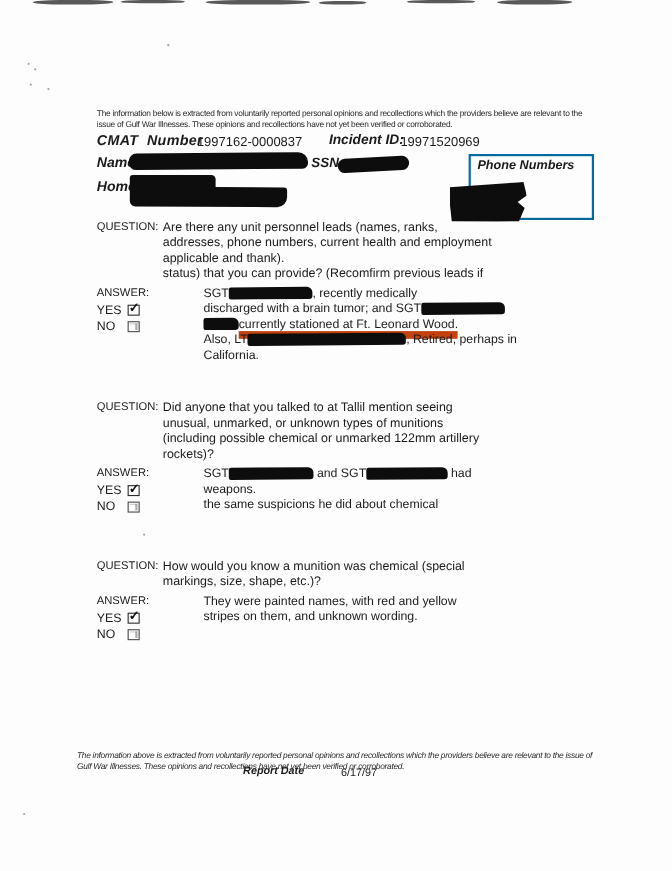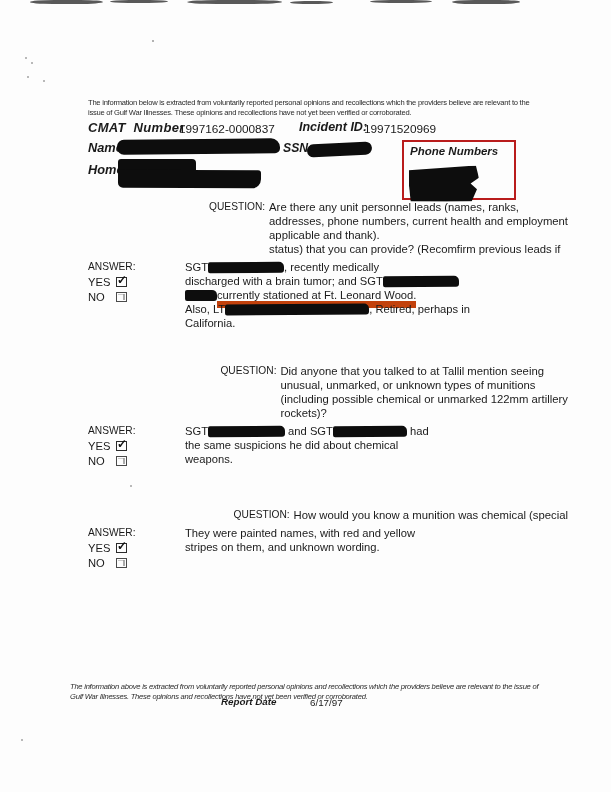--- a/index.html
+++ b/index.html
@@ -39,30 +39,30 @@
   
   .redact{position:absolute;background:var(--redaction,#0d0d0d);}
   .name-redact{left:117px;top:139px;width:163px;height:15px;border-radius:7px 9px 5px 7px;transform:rotate(-.5deg);}
   .ssn-redact{left:307px;top:143px;width:65px;height:13px;border-radius:7px;transform:rotate(-3deg);}
   .home-redact-a{left:118px;top:159px;width:78px;height:14px;border-radius:3px 4px 0 0;}
   .home-redact-b{left:118px;top:170px;width:143px;height:18px;border-radius:2px 3px 9px 5px;transform:rotate(.3deg);}
   .phone-redact{left:409px;top:166px;width:70px;height:36px;transform:rotate(-1deg);
     clip-path:polygon(0% 10%,96% 0%,100% 34%,88% 50%,97% 66%,89% 100%,2% 96%,0% 55%);}
 
   
-  .phone-box{left:402px;top:140px;width:110px;height:56px;border:2px solid #b91c1c;background:transparent;}
+  .phone-box{left:426px;top:140px;width:110px;height:56px;border:2px solid #0369a1;background:transparent;}
   .phone-label{margin:3px 0 0 6px;font-size:11.5px;font-weight:bold;font-style:italic;}
 
   
   .q-block{position:absolute;left:88px;width:480px;}
   .q-block-1{top:200px;}
   .q-block-2{top:364px;}
   .q-block-3{top:508px;}
   .sec-label{font-size:10.2px;line-height:14px;white-space:nowrap;}
-  .q-row{display:flex;align-items:flex-start;justify-content:flex-end;}
+  .q-row{display:flex;align-items:flex-start;}
   .q-label{width:60px;flex:none;}
   .q-text{flex:none;}
   .q-line{font-size:11.3px;line-height:14px;white-space:pre;}
   .a-row{display:flex;align-items:flex-start;margin-top:4px;}
   .a-left{width:97px;flex:none;}
   .yn-row{display:flex;align-items:center;height:14px;margin-top:1px;}
   .yn-label{font-size:11.2px;width:28px;flex:none;}
   .cb{width:11px;height:10px;border:1px solid #2b2b2b;position:relative;flex:none;box-sizing:border-box;}
   .cb .check{position:absolute;left:0px;top:-4px;font-size:12px;font-weight:bold;color:#101010;line-height:12px;}
   .cb.empty{border-color:#4a4a4a;}
@@ -166,30 +166,31 @@
                 <span class="check">✓</span>
               </span>
             </div>
             <div class="yn-row">
               <span class="yn-label">NO</span>
               <span class="cb empty"></span>
             </div>
           </div>
           <div class="a-text">
             <div class="a-line"><span class="a-seg">SGT</span><span class="redact-inline" style="width: 77px;"></span><span class="a-seg"> and SGT</span><span class="redact-inline" style="width: 74px;"></span><span class="a-seg"> had</span></div>
+            <div class="a-line"><span class="a-seg">weapons.</span></div>
             <div class="a-line"><span class="a-seg">the same suspicions he did about chemical</span></div>
-            <div class="a-line"><span class="a-seg">weapons.</span></div>
           </div>
         </div>
       </div>
       <div class="q-block q-block-3">
         <div class="q-row">
           <span class="sec-label q-label">QUESTION:</span>
           <div class="q-text">
             <div class="q-line">How would you know a munition was chemical (special</div>
+            <div class="q-line">markings, size, shape, etc.)?</div>
           </div>
         </div>
         <div class="a-row">
           <div class="a-left">
             <div class="sec-label">ANSWER:</div>
             <div class="yn-row">
               <span class="yn-label">YES</span>
               <span class="cb checked">
                 <span class="check">✓</span>
               </span>

